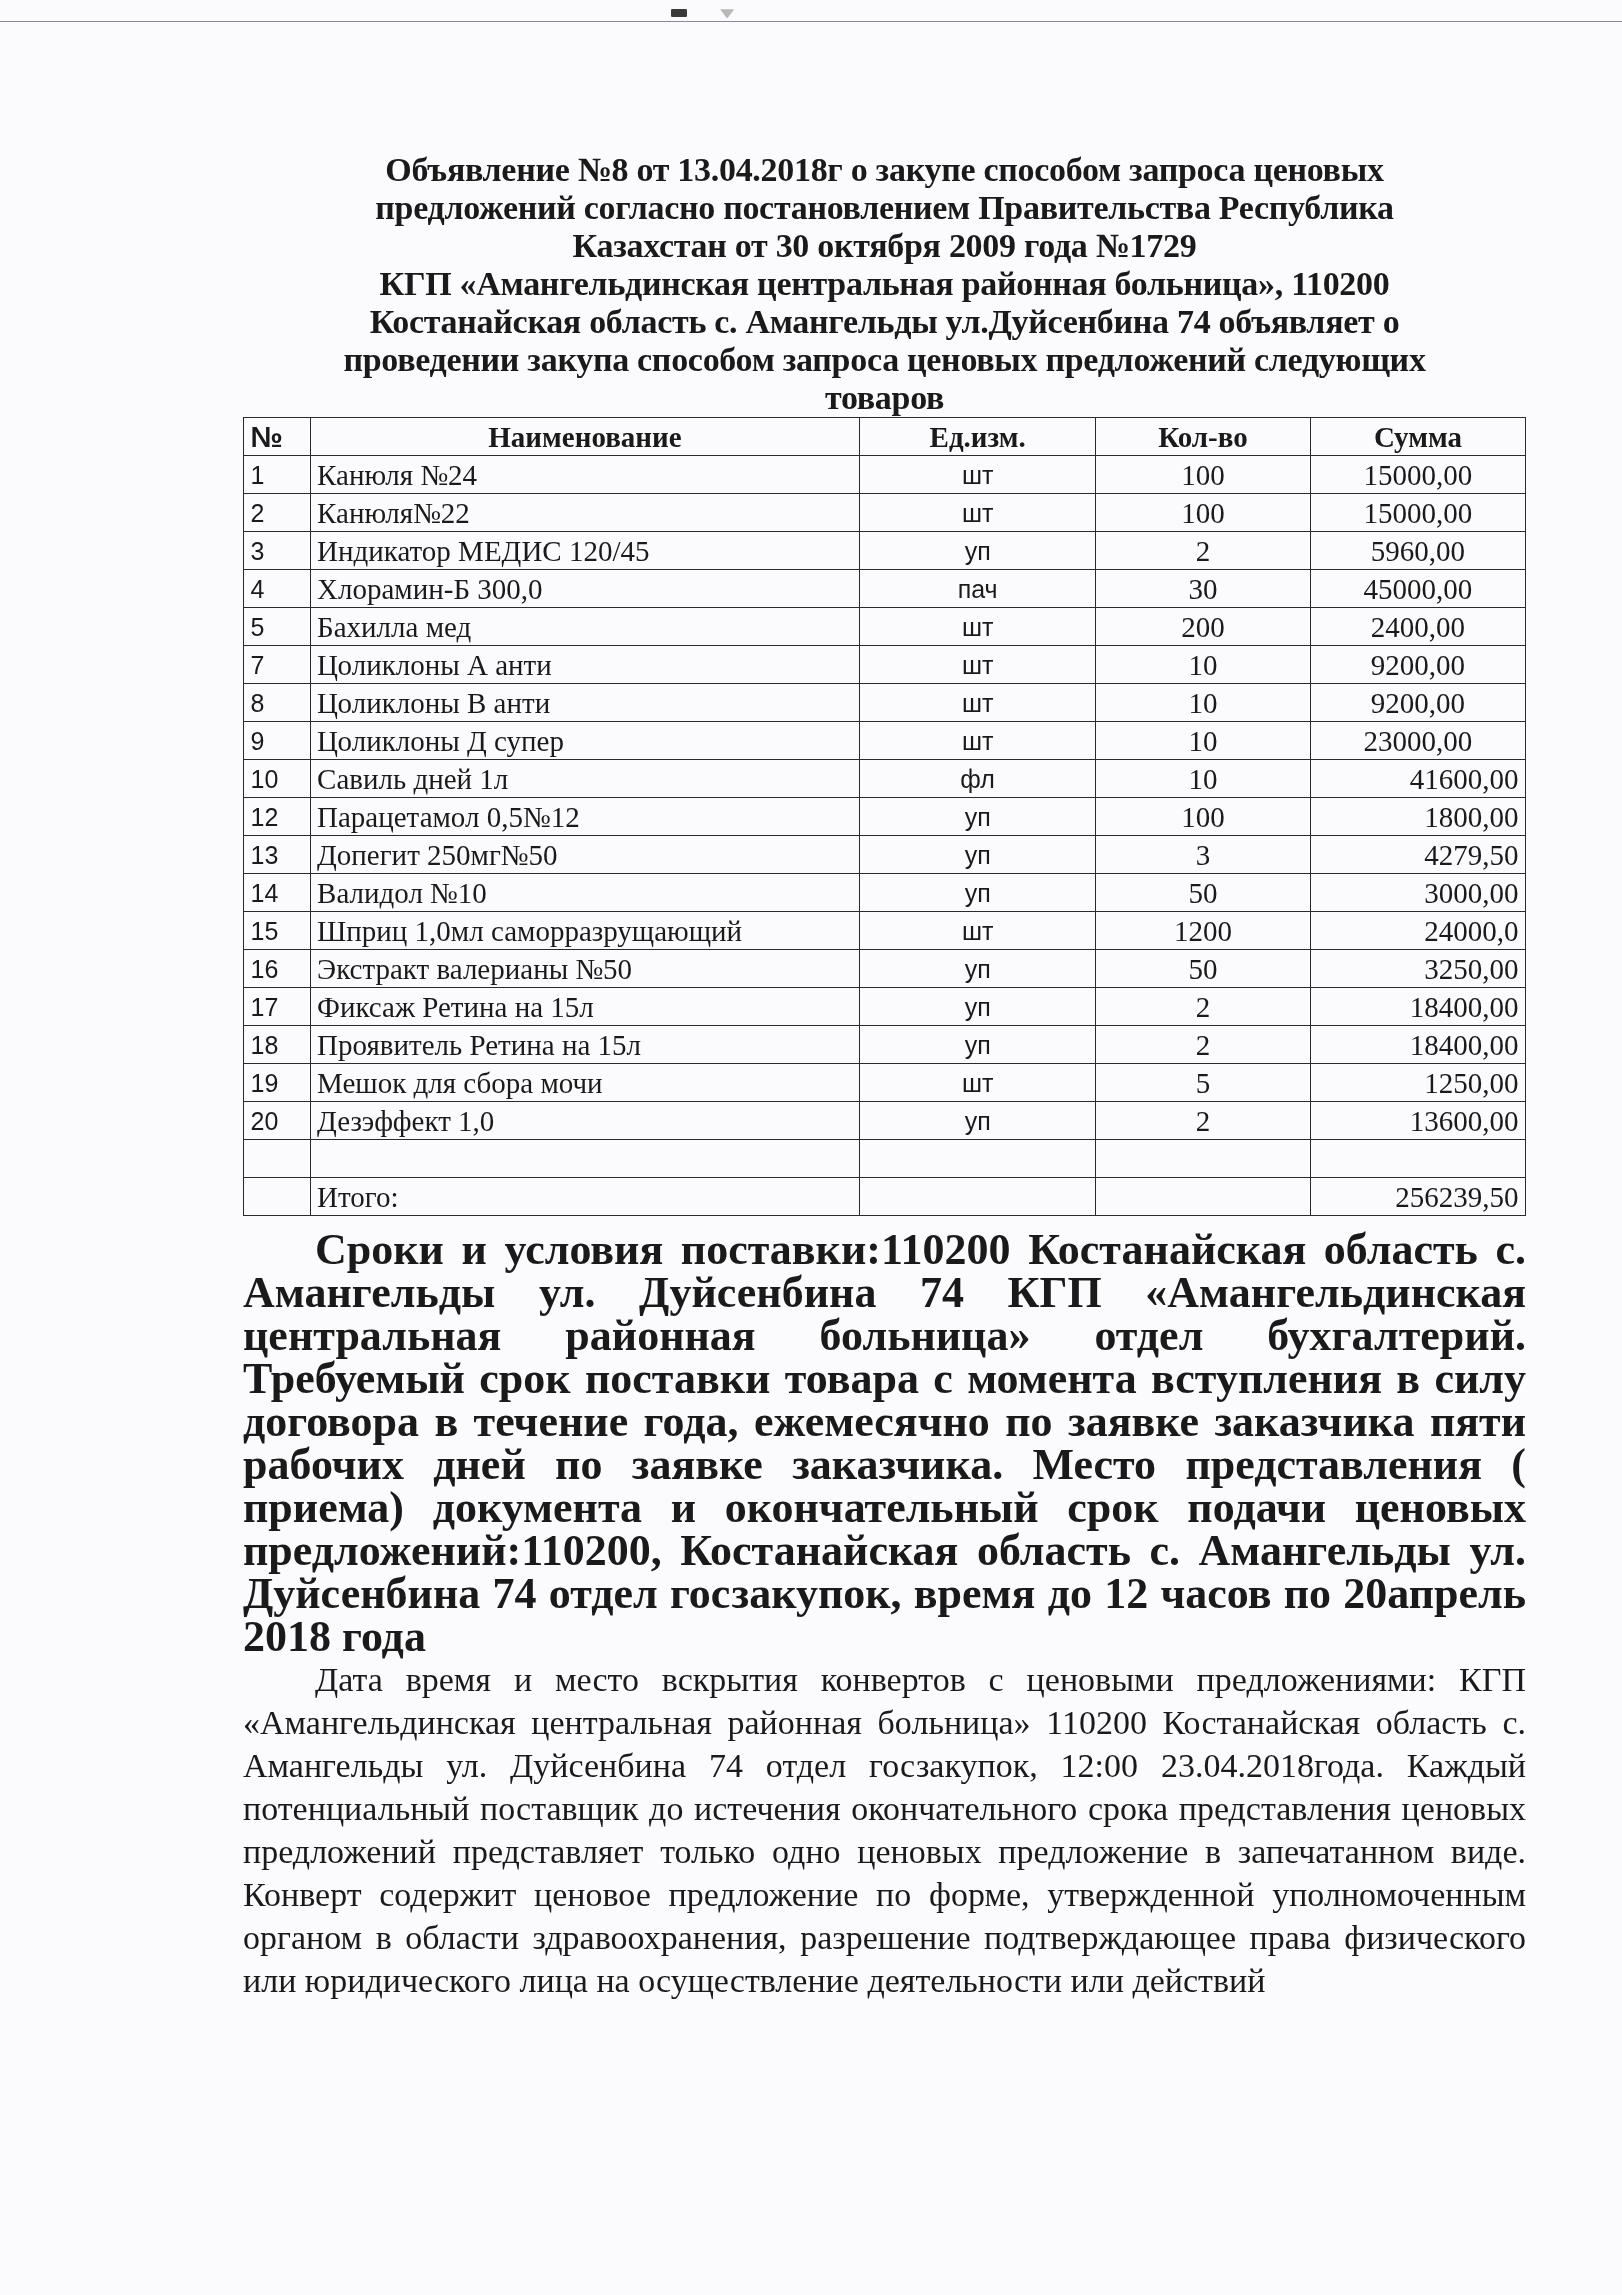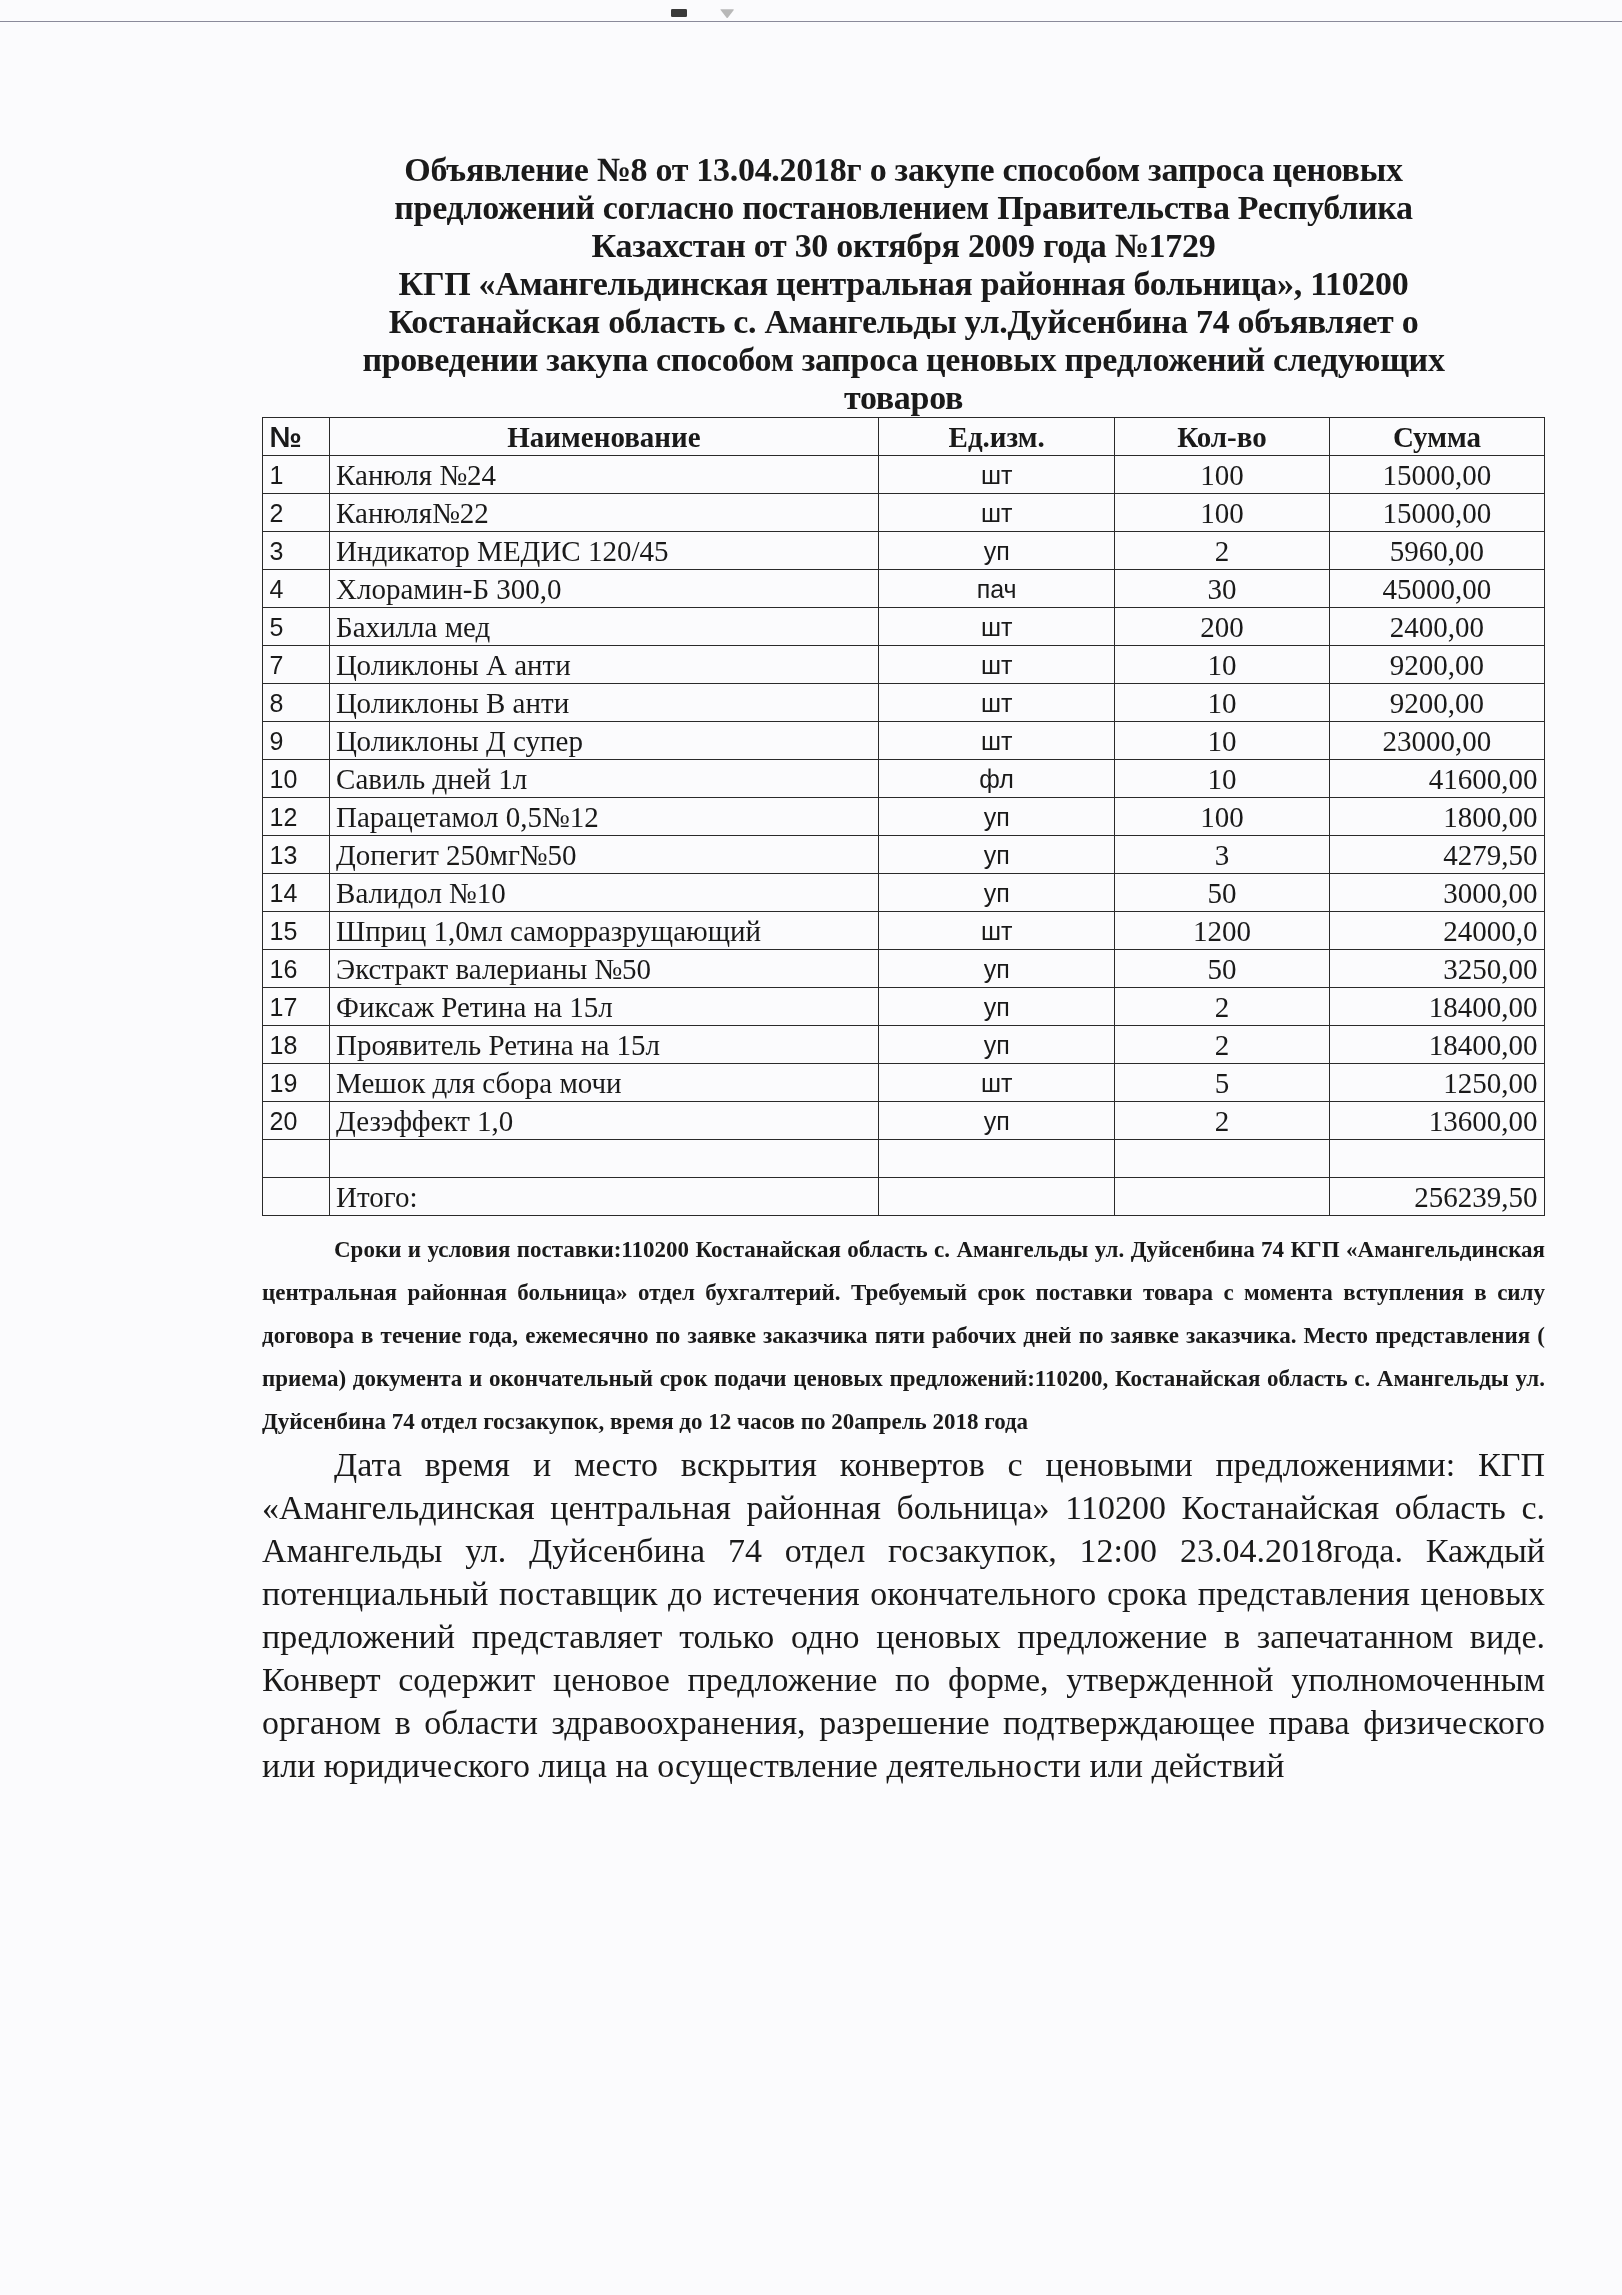--- a/index.html
+++ b/index.html
@@ -14,21 +14,21 @@
     position: absolute; left: 0; right: 0; top: 21px; height: 1.3px;
     background: #8a8a9a;
   }
   .scan-mark {
     position: absolute; top: 9.2px; width: 15.7px; height: 7.9px; background: #3a3a3a;
     border-radius: 1.3px;
   }
   .scan-mark.m2 { left: 720px; background: #b8b8b8; width: 14.4px; height: 9.2px; clip-path: polygon(0 0,100% 0,50% 100%); }
   .scan-mark.m1 { left: 671px; }
   .page {
-    position: absolute; left: 262px; top: 151px; width: 1283px;
+    position: absolute; left: 243px; top: 151px; width: 1283px;
   }
   .title {
     text-align: center; font-weight: bold; font-size: 34px; line-height: 38px;
     letter-spacing: -0.3px;
     margin: 0;
   }
   .title .line { display: block; }
   table.items {
     width: 1283px; border-collapse: collapse; margin-top: 0px;
     font-size: 29px;
@@ -46,21 +46,21 @@
   th.c-name { text-align: center; }
   .c-unit { width: 216px; text-align: center; font-family: "Liberation Sans", "DejaVu Sans", sans-serif; font-size: 25px; }
   th.c-unit { font-family: "Liberation Serif", serif; font-size: 29px; }
   .c-qty { width: 196px; text-align: center; margin-left: 37px; }
   .c-sum { width: 196px; text-align: center; }
   .bold { font-weight: normal; text-align: right; }
   tr.total td { height: 37px; }
   .para {
     font-size: 34px; line-height: 43px; text-align: justify; margin: 0;
   }
-  .para.bold { font-weight: bold; font-size: 23px; margin-top: 12px; }
+  .para.bold { font-weight: bold; font-size: 44px; margin-top: 12px; }
   .indent { text-indent: 72px; }
   .p1 { margin-top: 9.2px; }
   .p2 { margin-top: 0px; font-weight: normal; }
 </style>
 </head>
 <body>
 
 <div class="scan-top-line"></div>
 <div class="scan-mark m1"></div>
 <div class="scan-mark m2"></div>

